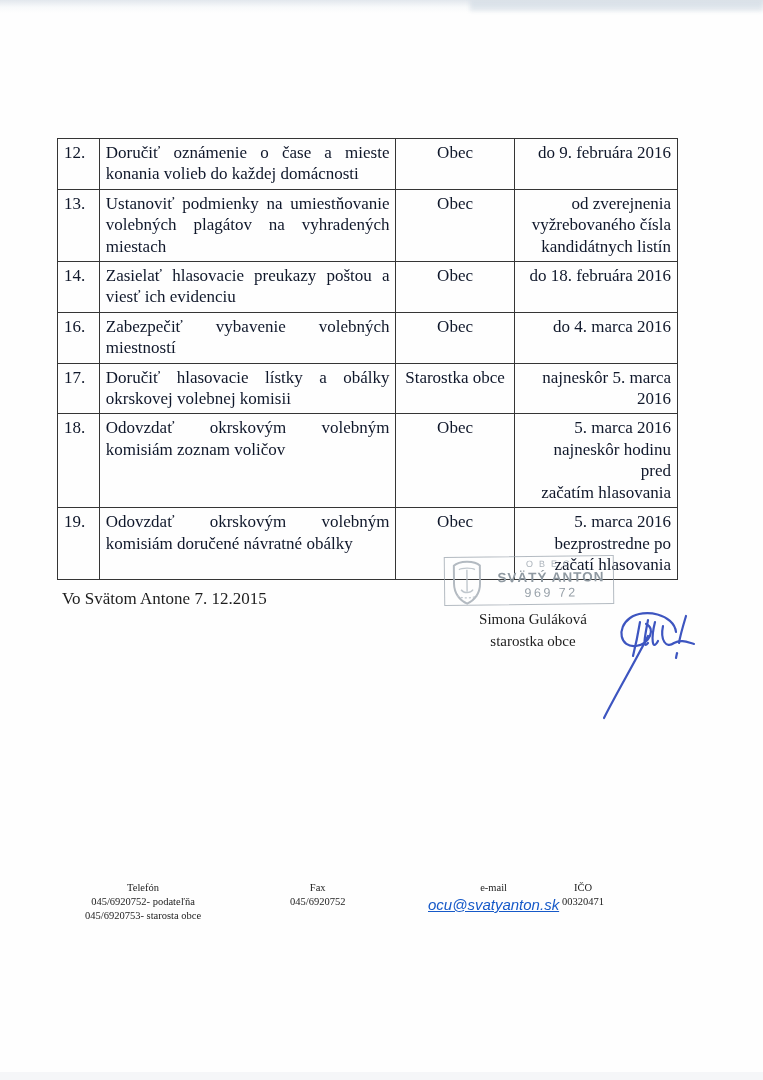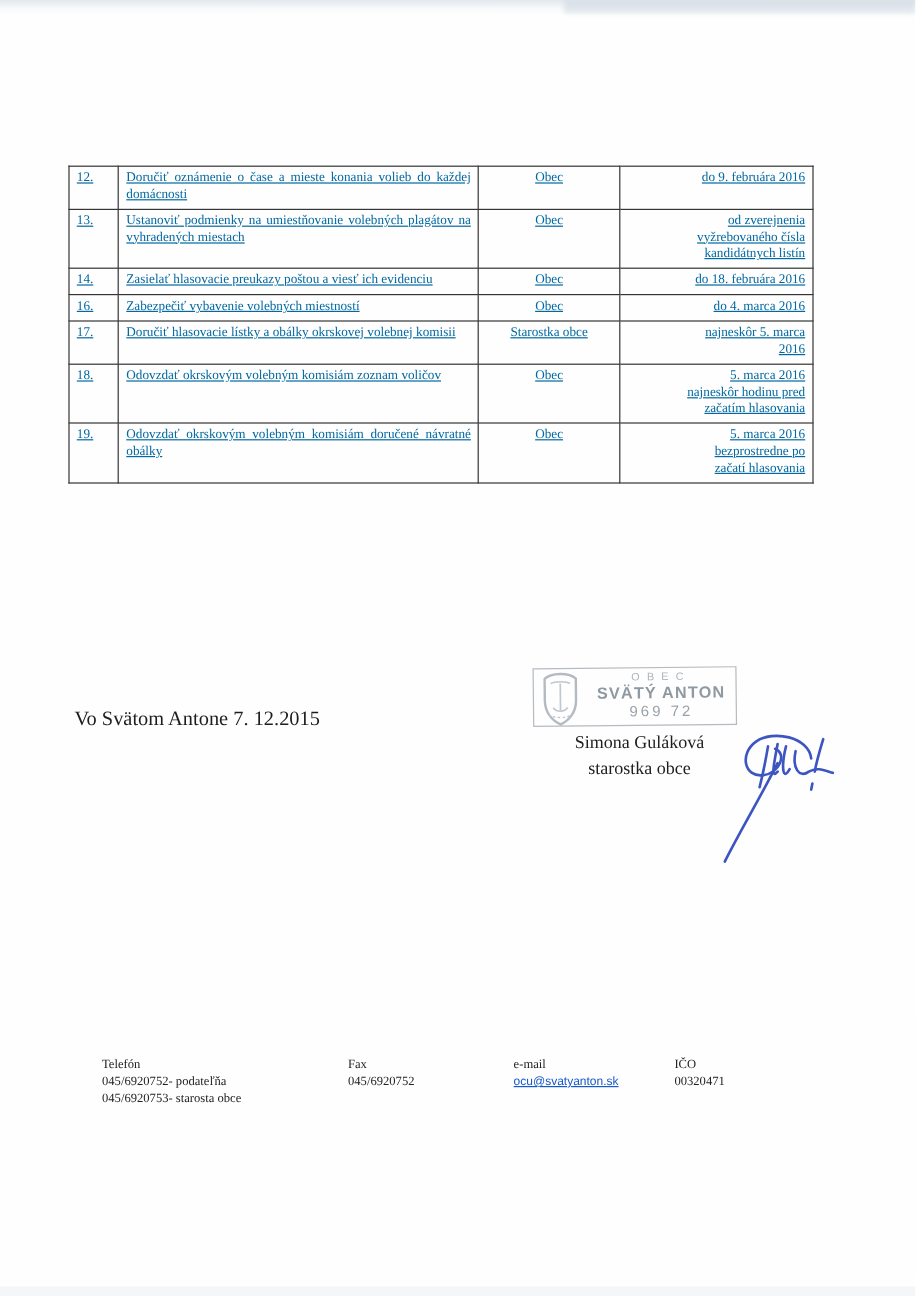--- a/index.html
+++ b/index.html
@@ -23,21 +23,21 @@
     filter:blur(2px);
   }
   .scan-bottom{
     position:absolute;bottom:0;left:0;right:0;height:8px;
     background:#f5f6f8;
   }
   
   .tbl-wrap{position:absolute;left:57px;top:138px;width:621px;}
   table.tasks{
     border-collapse:collapse;width:100%;
-    font-size:11px;line-height:1.26;color:#0369a1;text-decoration:underline;
+    font-size:17px;line-height:1.26;color:#0f172a;
   }
   table.tasks td{
     border:1.5px solid #353535;
     padding:3px 6px 4px 6px;
     vertical-align:top;
   }
   td.c-num{width:30px;padding-left:4px;padding-right:2px;}
   td.c-task{width:314px;text-align:justify;}
   td.c-resp{width:112px;text-align:center;}
   td.c-deadline{width:158px;text-align:right;padding-left:10px;padding-right:10px;white-space:pre-line;}
@@ -52,29 +52,29 @@
   }
   .stamp-crest{position:absolute;left:2px;top:2px;width:40px;height:46px;opacity:0.85;}
   .stamp-text{margin-left:44px;text-align:center;font-family:"Liberation Sans", sans-serif;}
   .stamp-l1{font-size:9px;letter-spacing:6px;color:#abb3bb;margin-top:2px;}
   .stamp-l2{font-size:13.5px;font-weight:bold;letter-spacing:1px;color:#8f99a1;margin-top:1px;}
   .stamp-l3{font-size:12.5px;letter-spacing:2.5px;color:#99a2aa;margin-top:1px;}
   
   .signatory{position:absolute;left:458px;top:609px;width:150px;text-align:center;font-size:15px;line-height:1.45;}
   .signature-svg{position:absolute;left:588px;top:598px;}
   
-  .footer-col{position:absolute;font-size:10.5px;line-height:1.32;color:#222;}
+  .footer-col{position:absolute;font-size:10.5px;line-height:1.32;color:#222;text-align:center;}
   .fc1{left:85px;top:881px;}
   .fc2{left:290px;top:881px;}
   .fc3{left:428px;top:881px;}
   .fc4{left:562px;top:881px;}
   a.email-link{
     font-family:"Liberation Sans", sans-serif;
-    font-size:10px;
-    color:#1659c8;text-decoration:underline;
+    font-size:15px;
+    color:#1659c8;text-decoration:underline;font-style:italic;
   }
 </style>
 </head>
 <body>
 
 <div class="page">
 
   <div class="scan-top"></div>
   <div class="scan-top-right"></div>
   <div class="scan-bottom"></div>

